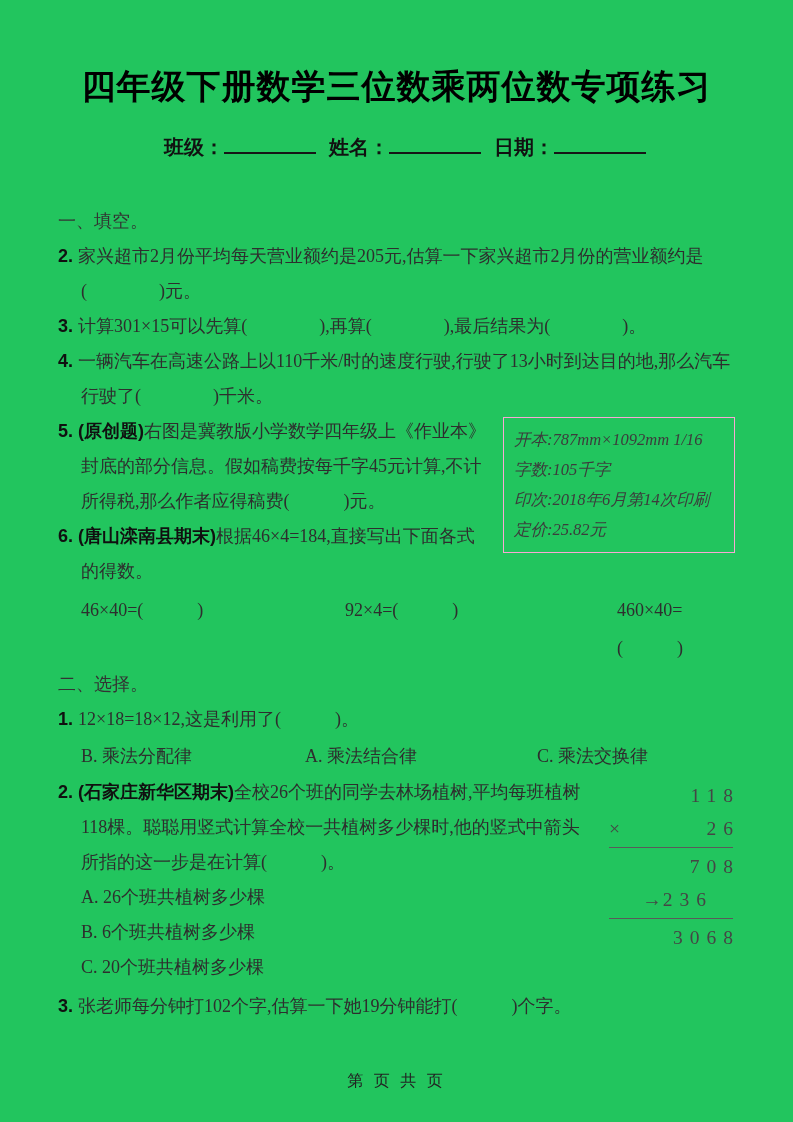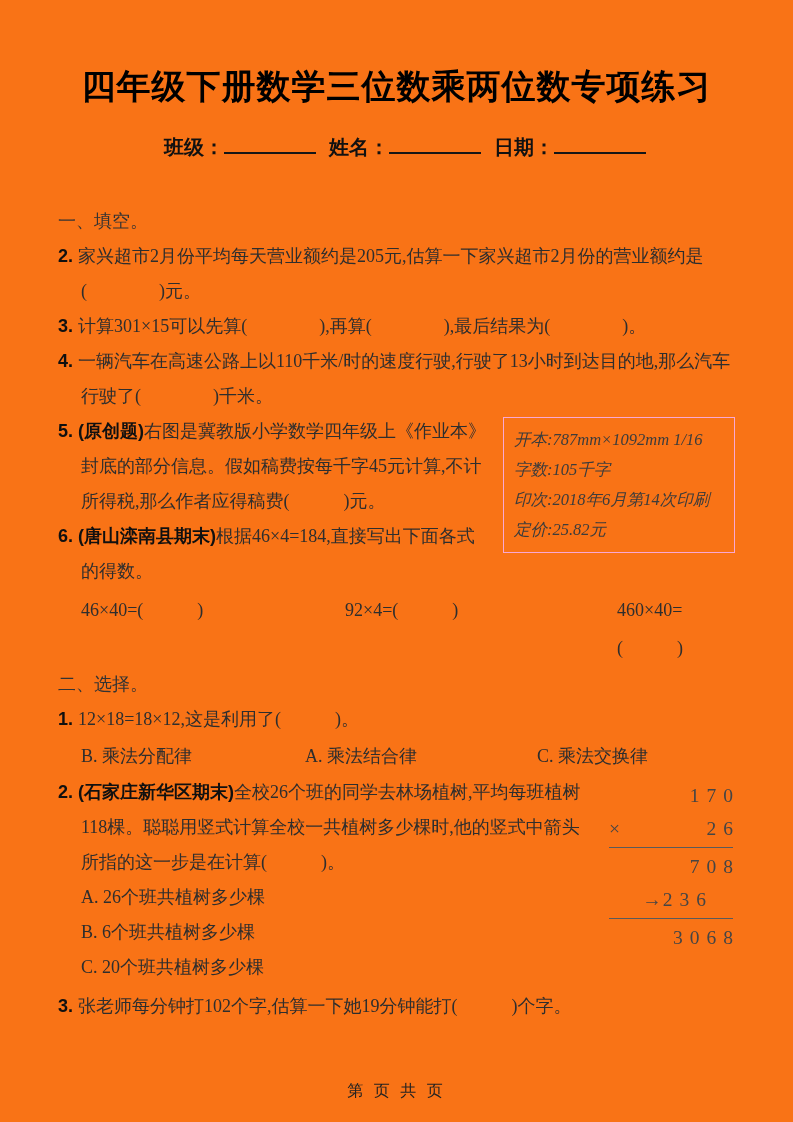--- a/index.html
+++ b/index.html
@@ -1,21 +1,21 @@
 <!DOCTYPE html>
 <html><head>
 <meta charset="utf-8">
 <style>
   * { box-sizing: border-box; }
   html, body { margin: 0; padding: 0; }
   body { background: #ffffff; }
   .page {
     position: relative;
     width: 793px; height: 1122px;
-    background: #f97316;
+    background: #22c55e;
     overflow: hidden;
     font-family: "Liberation Serif", "DejaVu Serif", serif;
     font-size: 18px;
     color: #2e2e2e;
   }
   .content { position: absolute; left: 58px; top: 0; width: 677px; }
 
   .title {
     margin-top: 64px;
     text-align: center;
@@ -87,21 +87,21 @@
   .vrow { text-align: right; line-height: 33px; letter-spacing: 7px; margin-right: -7px; }
   .vrow-op { display: flex; justify-content: space-between; line-height: 33px; }
   .vrow-op .digits { letter-spacing: 7px; margin-right: -7px; }
   .vrow-arrow { display: flex; justify-content: flex-end; align-items: center; line-height: 33px; padding-right: 27px; }
   .vrow-arrow .digits { letter-spacing: 7px; margin-right: -7px; }
   .vrow-arrow .arrow { margin-right: 1px; }
   .vline { border-top: 1.5px solid #5a5a5a; margin: 2px 0; }
 
   .footer {
     position: absolute;
-    bottom: 20px; left: 0;
+    bottom: 30px; left: 0;
     width: 100%;
     text-align: center;
     font-family: "Liberation Sans", "DejaVu Sans", sans-serif;
     font-size: 16px;
     letter-spacing: 3px;
     color: #222;
   }
 </style>
 </head>
 <body>
@@ -143,21 +143,21 @@
 
     <p class="q"><span class="qnum">1.</span><span>12×18=18×12,这是利用了(　　　)。</span></p>
 
     <div class="opt-row">
       <span>B. 乘法分配律</span>
       <span>A. 乘法结合律</span>
       <span>C. 乘法交换律</span>
     </div>
 
     <p class="q"><span class="vcalc">
-          <span class="vrow" style="display:block">170</span>
+          <span class="vrow" style="display:block">118</span>
           <span class="vrow-op">
             <span>×</span>
             <span class="digits">26</span>
           </span>
           <span class="vline" style="display:block"></span>
           <span class="vrow" style="display:block">708</span>
           <span class="vrow-arrow">
             <span class="arrow">→</span>
             <span class="digits">236</span>
           </span>

